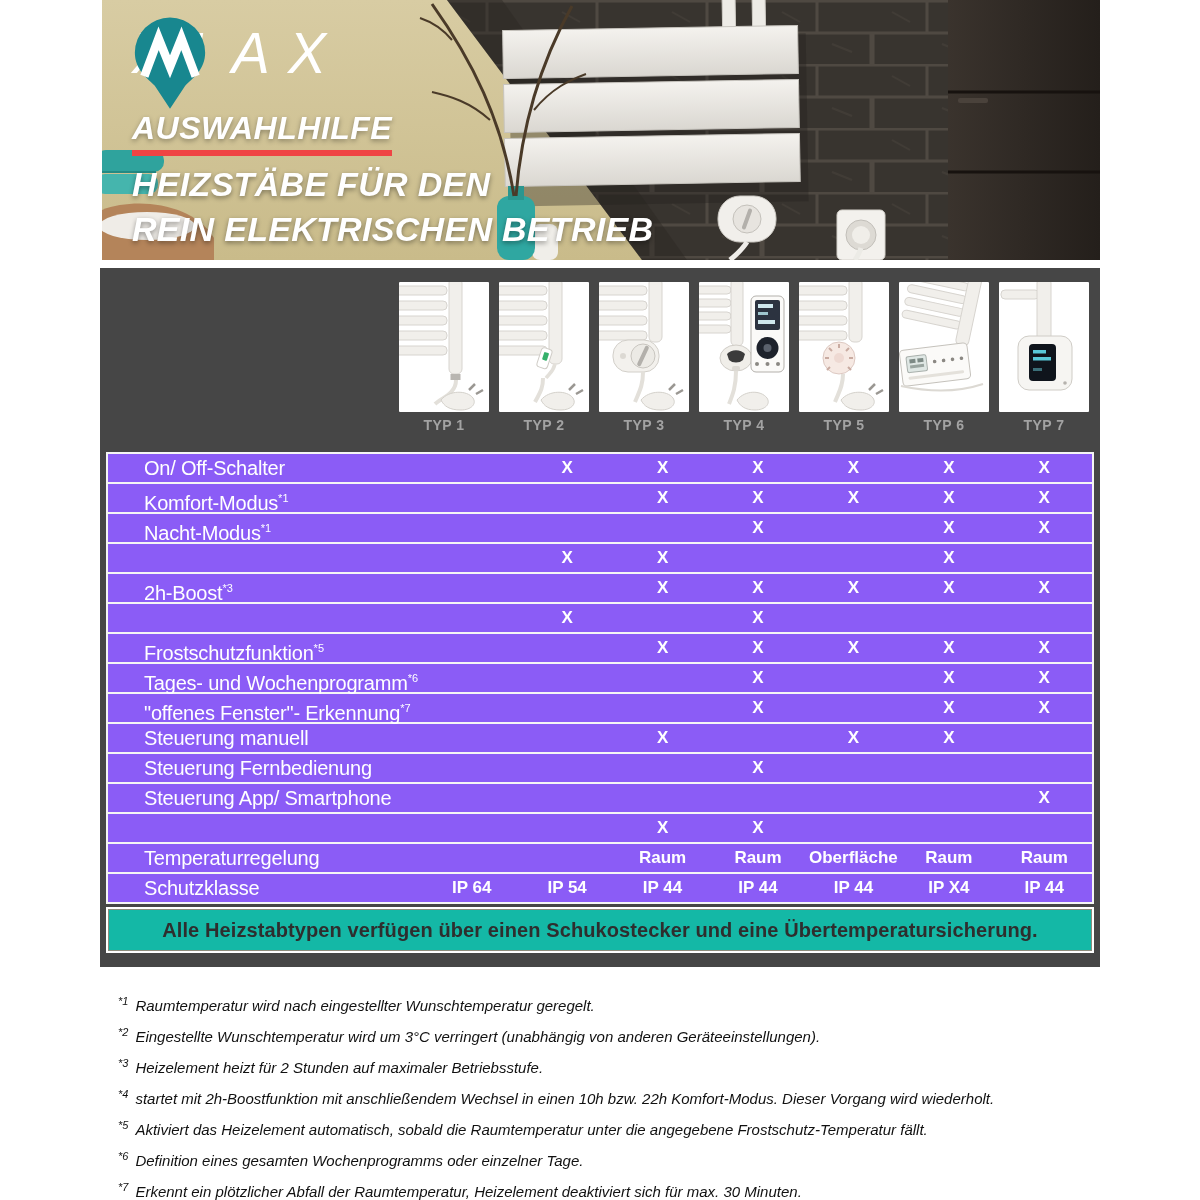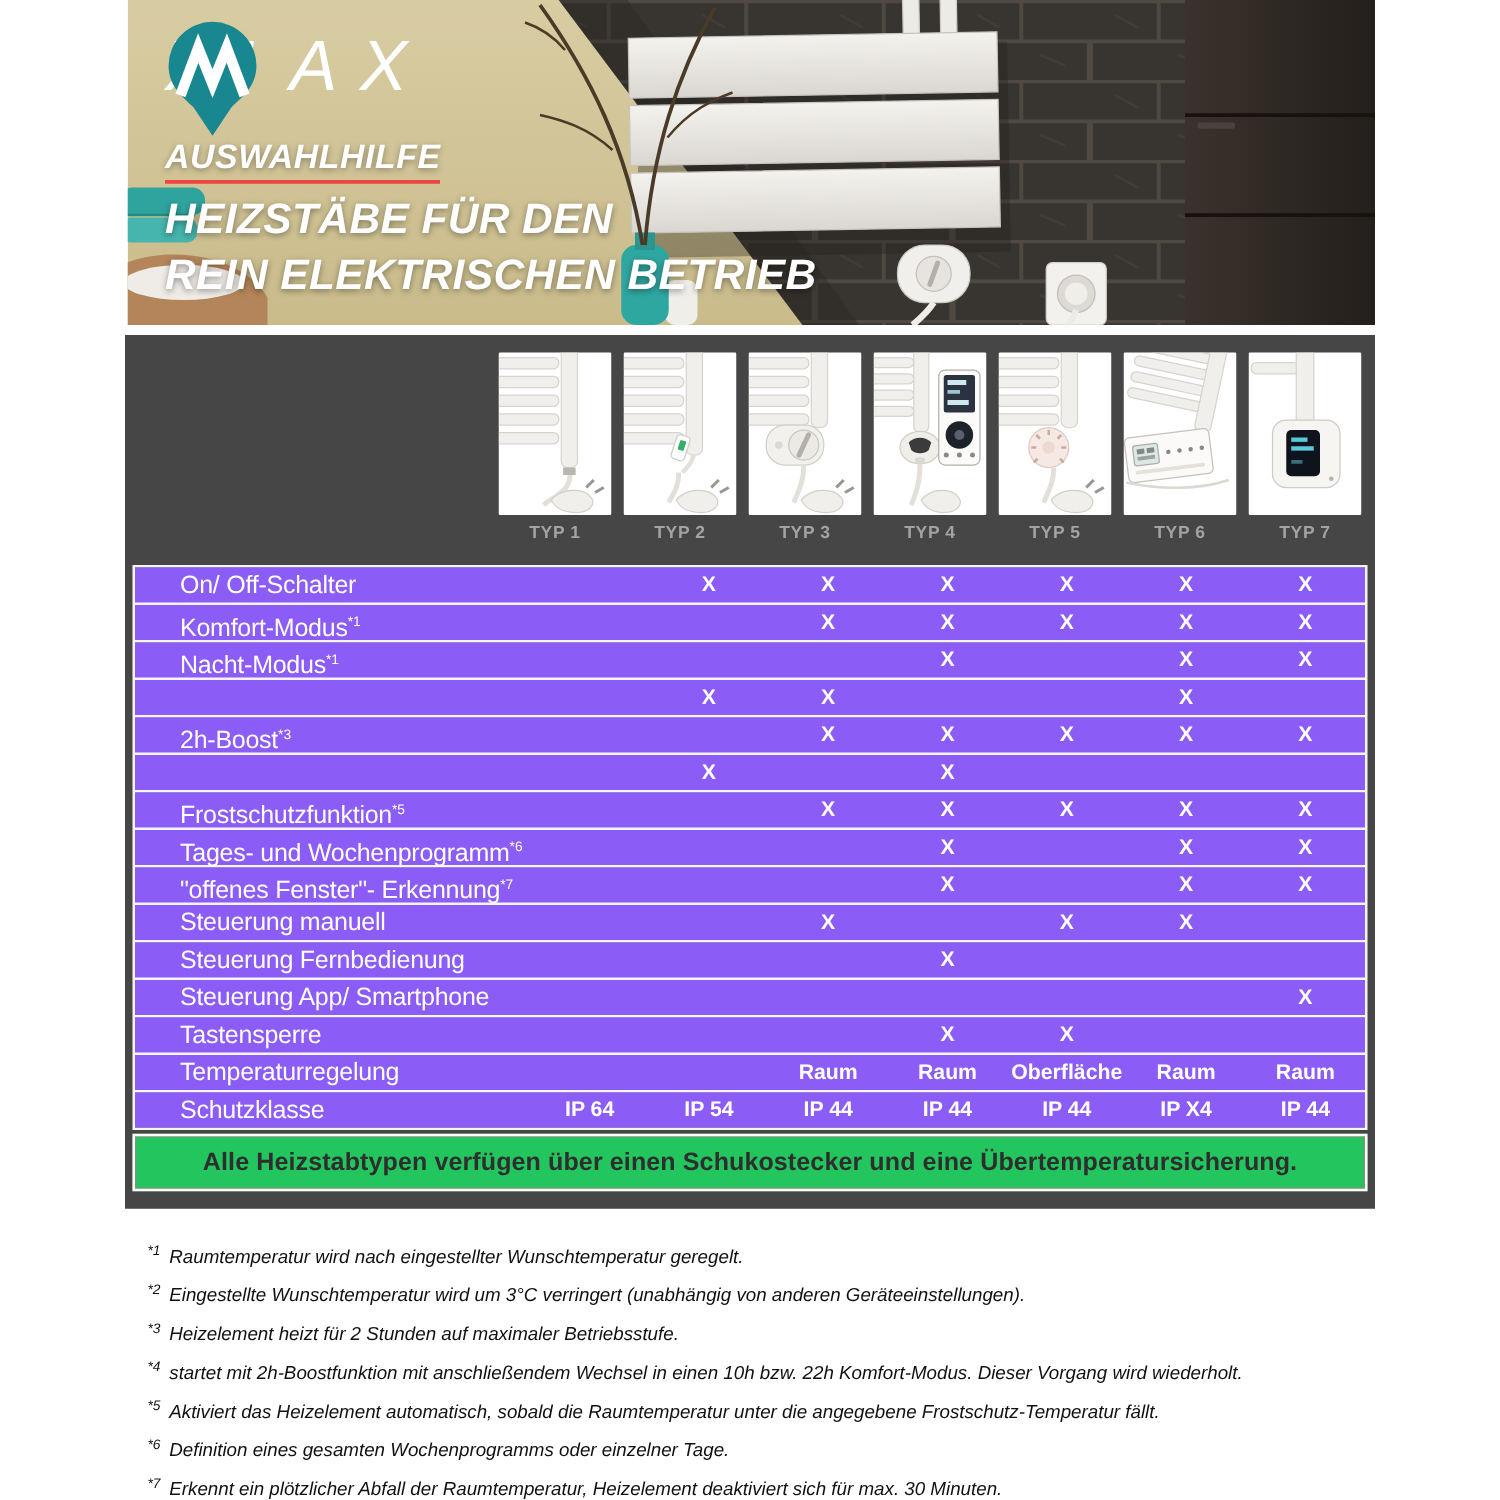--- a/index.html
+++ b/index.html
@@ -8,43 +8,43 @@
     font-family:"Liberation Sans","DejaVu Sans",sans-serif;
     position:relative;
   }
   
   .hero{position:absolute;left:102px;top:0;width:998px;height:260px;overflow:hidden;font-style:italic;}
   .hero svg{position:absolute;left:0;top:0;}
   .hero-text{position:absolute;left:30px;top:10px;color:#fff;}
   .logo{display:flex;align-items:flex-start;gap:10px;}
   .logo .lt{font-size:57px;font-weight:400;letter-spacing:18px;color:#fff;line-height:86px;}
   .logo svg{margin-top:6px;}
-  .hero-sub{margin-top:14px;font-size:27px;font-weight:bold;letter-spacing:.5px;
-    display:inline-block;border-bottom:3px solid #ef4444;padding-bottom:3px;
+  .hero-sub{margin-top:14px;font-size:32px;font-weight:bold;letter-spacing:.5px;
+    display:inline-block;border-bottom:6px solid #ef4444;padding-bottom:3px;
     text-shadow:0 2px 5px rgba(0,0,0,.35);}
   .hero-t1,.hero-t2{font-size:34px;font-weight:bold;letter-spacing:.3px;line-height:45px;
     text-shadow:0 2px 5px rgba(0,0,0,.4);}
   .hero-t1{margin-top:6px;}
   
   .panel{position:absolute;left:100px;top:268px;width:1000px;height:699px;background:#464646;}
   .thumbs{position:absolute;left:6px;right:6px;top:14px;height:162px;
     display:grid;grid-template-columns:288px repeat(7,1fr);}
   .thumb-col{display:flex;flex-direction:column;align-items:center;}
   .thumb-box{width:90px;height:130px;background:#ffffff;border-radius:1px;overflow:hidden;}
   .typ-label{margin-top:5px;color:#a3a3a3;font-size:14px;font-weight:bold;letter-spacing:.5px;}
   .rows{position:absolute;left:6px;right:6px;top:184px;border:2px solid #f5f5f5;}
   .t-row{display:grid;grid-template-columns:288px repeat(7,1fr);height:28px;
     background:#8b5cf6;border-bottom:2px solid #f5f5f5;padding-left:28px;}
   .t-row:last-child{border-bottom:none;}
   .t-label{color:#fff;font-size:20px;line-height:28px;padding-left:8px;white-space:nowrap;
     letter-spacing:-.2px;}
   .t-label sup{font-size:11px;letter-spacing:0;}
   .t-cell{color:#fff;font-size:17px;font-weight:bold;text-align:center;line-height:28px;
     white-space:nowrap;}
-  .note{position:absolute;left:6px;right:6px;top:639px;height:42px;background:#22c55e;
+  .note{position:absolute;left:6px;right:6px;top:639px;height:42px;background:#14b8a6;
     border:2px solid #ffffff;box-shadow:inset 0 0 0 1px #8d8d7d;
     display:flex;align-items:center;justify-content:center;}
   .note span{font-size:20px;font-weight:bold;color:#2e2e2e;letter-spacing:.1px;}
   
   .footnotes{position:absolute;left:118px;top:988px;width:1010px;color:#111;}
   .fn-line{font-style:italic;font-size:15px;line-height:26px;padding-left:26px;text-indent:-26px;
     white-space:nowrap;}
   .fn-marker{font-size:11px;font-style:italic;margin-right:7px;}
 </style>
 </head>
@@ -420,21 +420,20 @@
         <div class="t-label">Steuerung App/ Smartphone</div>
         <div class="t-cell"></div>
         <div class="t-cell"></div>
         <div class="t-cell"></div>
         <div class="t-cell"></div>
         <div class="t-cell"></div>
         <div class="t-cell"></div>
         <div class="t-cell">X</div>
       </div>
       <div class="t-row">
-        <div class="t-label">Tastensperre</div>
         <div class="t-cell"></div>
         <div class="t-cell"></div>
         <div class="t-cell"></div>
         <div class="t-cell">X</div>
         <div class="t-cell">X</div>
         <div class="t-cell"></div>
         <div class="t-cell"></div>
       </div>
       <div class="t-row">
         <div class="t-label">Temperaturregelung</div>

